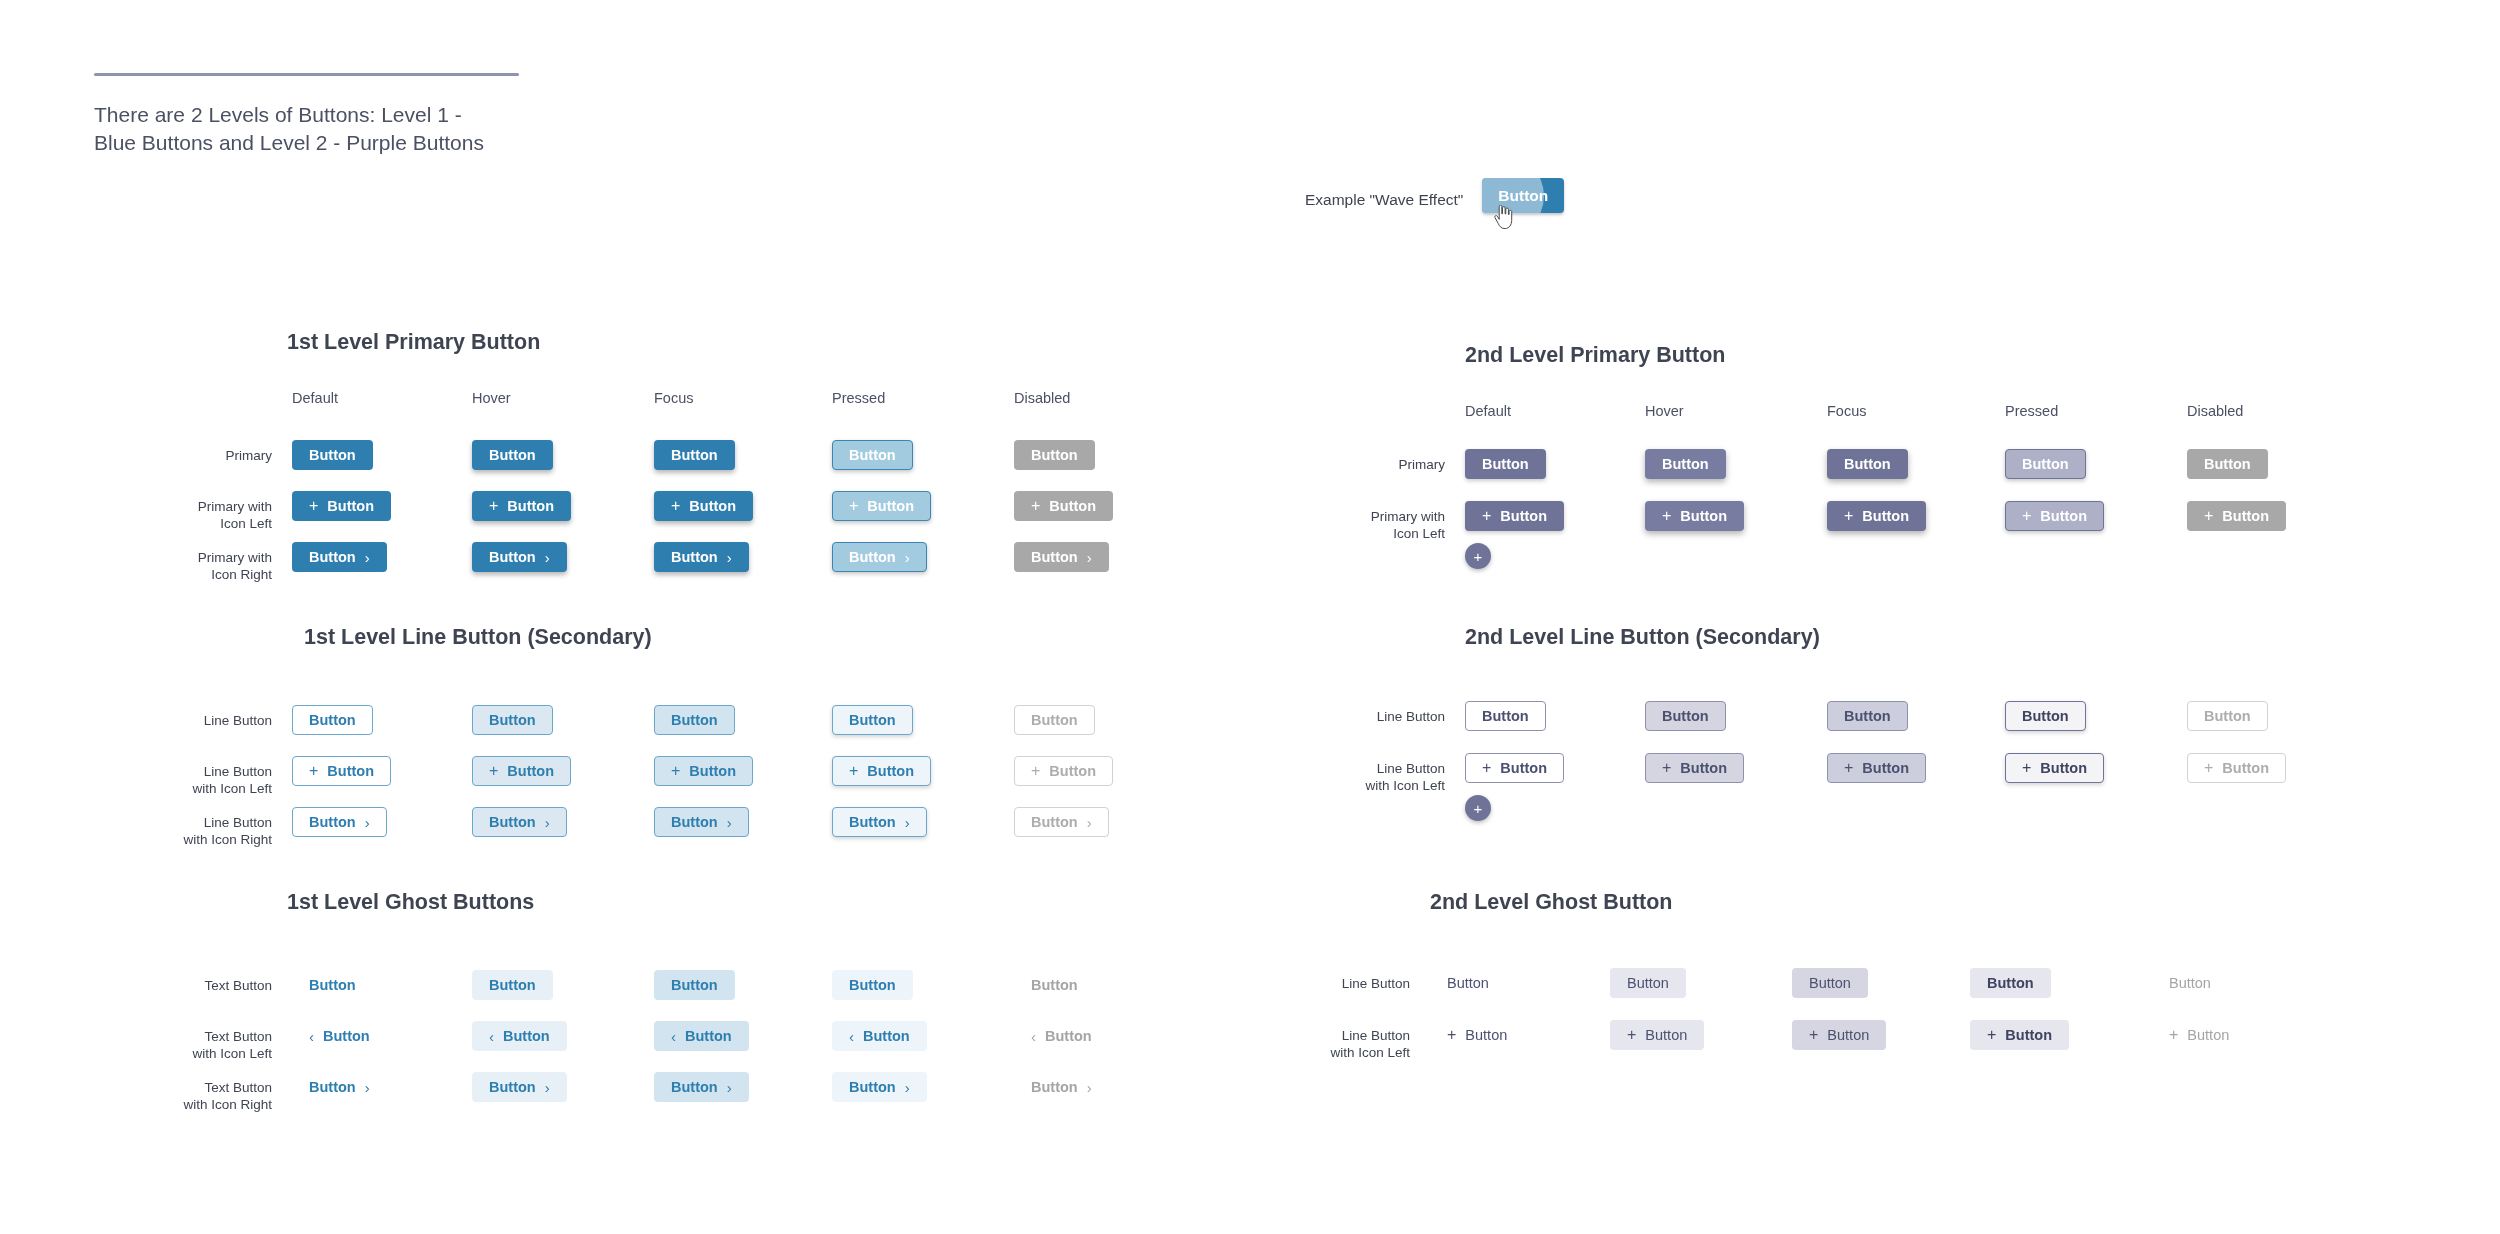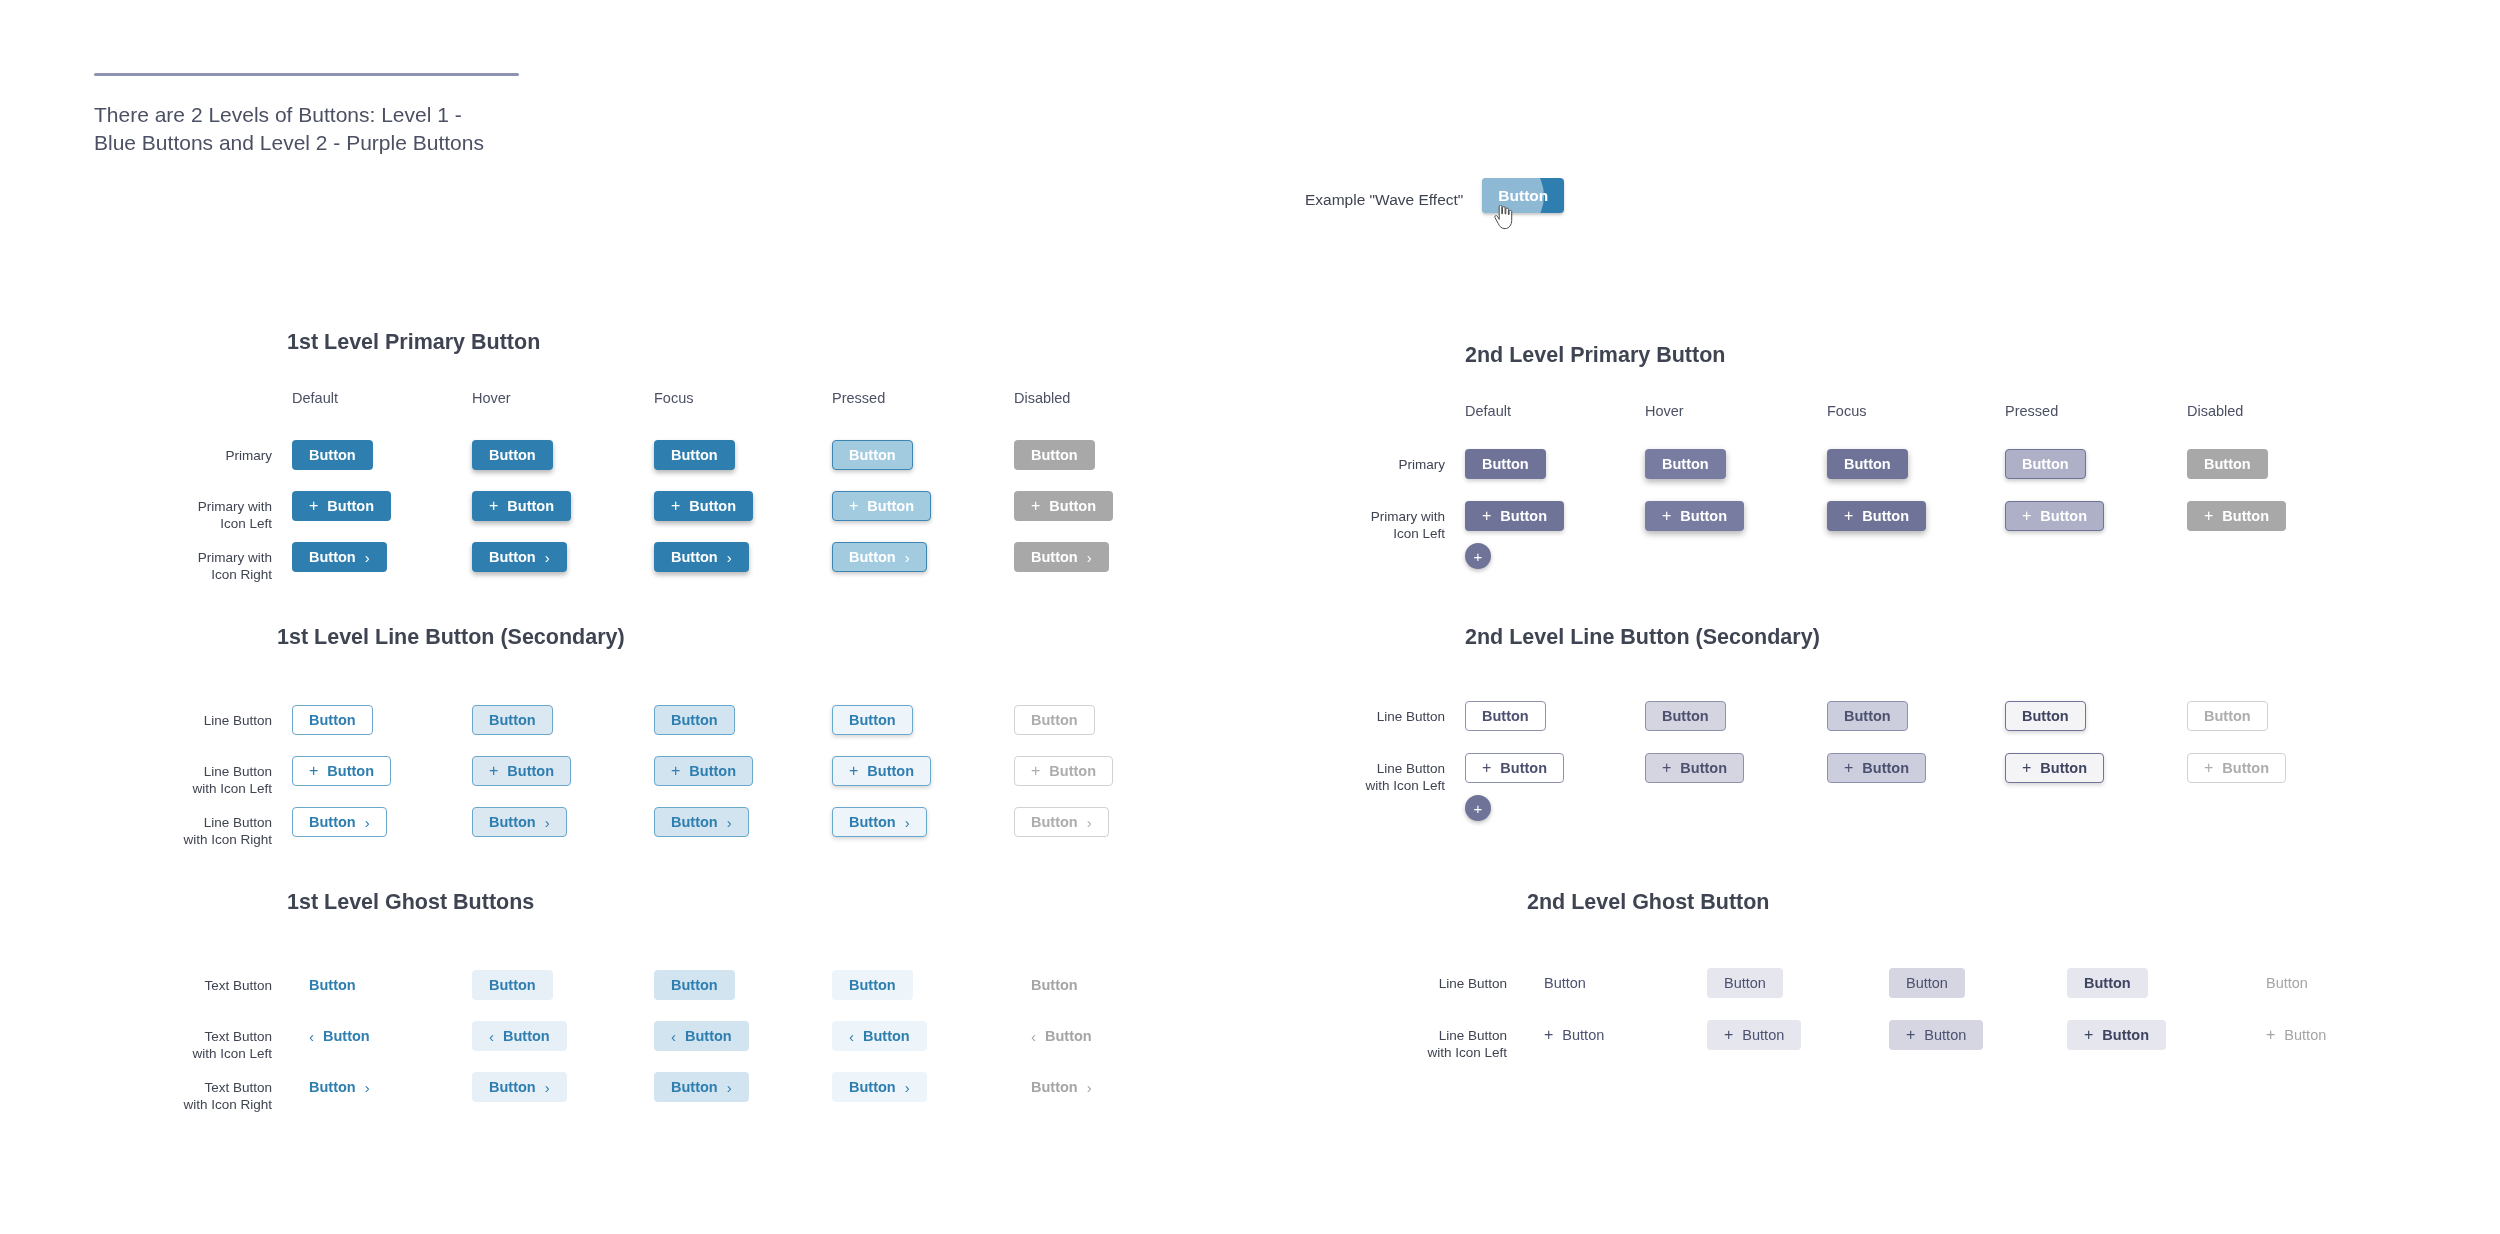--- a/index.html
+++ b/index.html
@@ -212,21 +212,21 @@
       <div class="cell" style="left: 640px; top: 212px;"><div class="btn b1-solid-pressed">
           <span>Button</span>
           <span class="chev">›</span>
         </div></div>
       <div class="cell" style="left: 822px; top: 212px;"><div class="btn b1-solid-disabled">
           <span>Button</span>
           <span class="chev">›</span>
         </div></div>
     </div>
     <div class="col" style="left: 192px; top: 625px;">
-      <div class="sec-title" style="margin-left: 85px;">1st Level Line Button (Secondary)</div>
+      <div class="sec-title" style="margin-left: 112px;">1st Level Line Button (Secondary)</div>
       <div class="state-head"></div>
       <div class="row-label" style="right: auto; left: -70px; width: 150px; top: 88px;">Line Button</div>
       <div class="cell" style="left: 100px; top: 80px;"><div class="btn b1-line-default">
           <span>Button</span>
         </div></div>
       <div class="cell" style="left: 280px; top: 80px;"><div class="btn b1-line-hover">
           <span>Button</span>
         </div></div>
       <div class="cell" style="left: 462px; top: 80px;"><div class="btn b1-line-focus">
           <span>Button</span>
@@ -435,21 +435,21 @@
           <span>Button</span>
         </div></div>
       <div class="cell" style="left: 722px; top: 128px;"><div class="btn b2-line-disabled">
           <span class="ico">+</span>
           <span>Button</span>
         </div></div>
       <div class="cell" style="left: 0px; top: 170px;"><div class="fab">
           <span>+</span>
         </div></div>
     </div>
-    <div class="col" style="left: 1527px; top: 890px;">
+    <div class="col" style="left: 1430px; top: 890px;">
       <div class="sec-title" style="margin-left: 0px;">2nd Level Ghost Button</div>
       <div class="state-head"></div>
       <div class="row-label" style="right: auto; left: -170px; width: 150px; top: 86px;">Line Button</div>
       <div class="cell" style="left: 0px; top: 78px;"><div class="btn b2-ghost-default">
           <span>Button</span>
         </div></div>
       <div class="cell" style="left: 180px; top: 78px;"><div class="btn b2-ghost-hover">
           <span>Button</span>
         </div></div>
       <div class="cell" style="left: 362px; top: 78px;"><div class="btn b2-ghost-focus">

